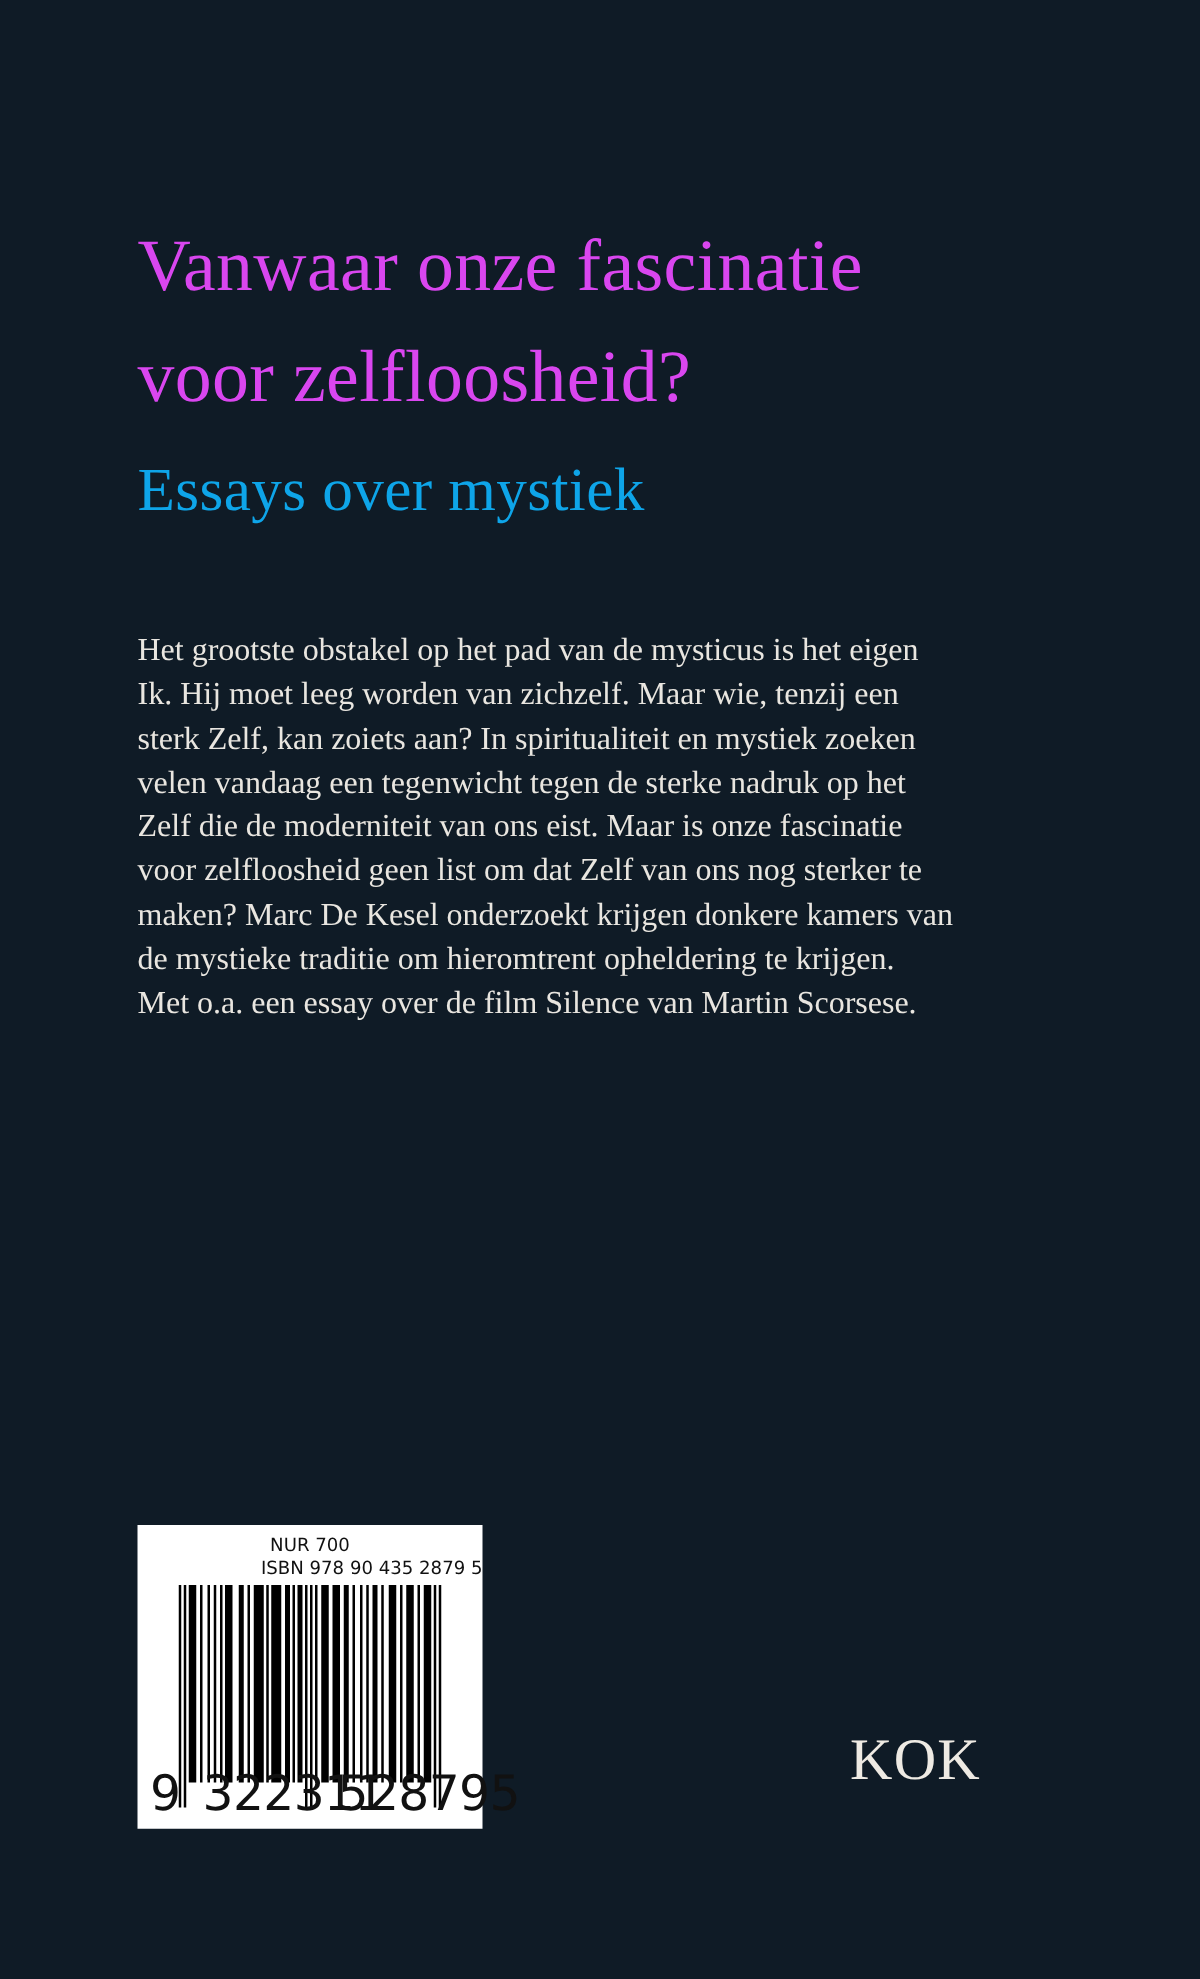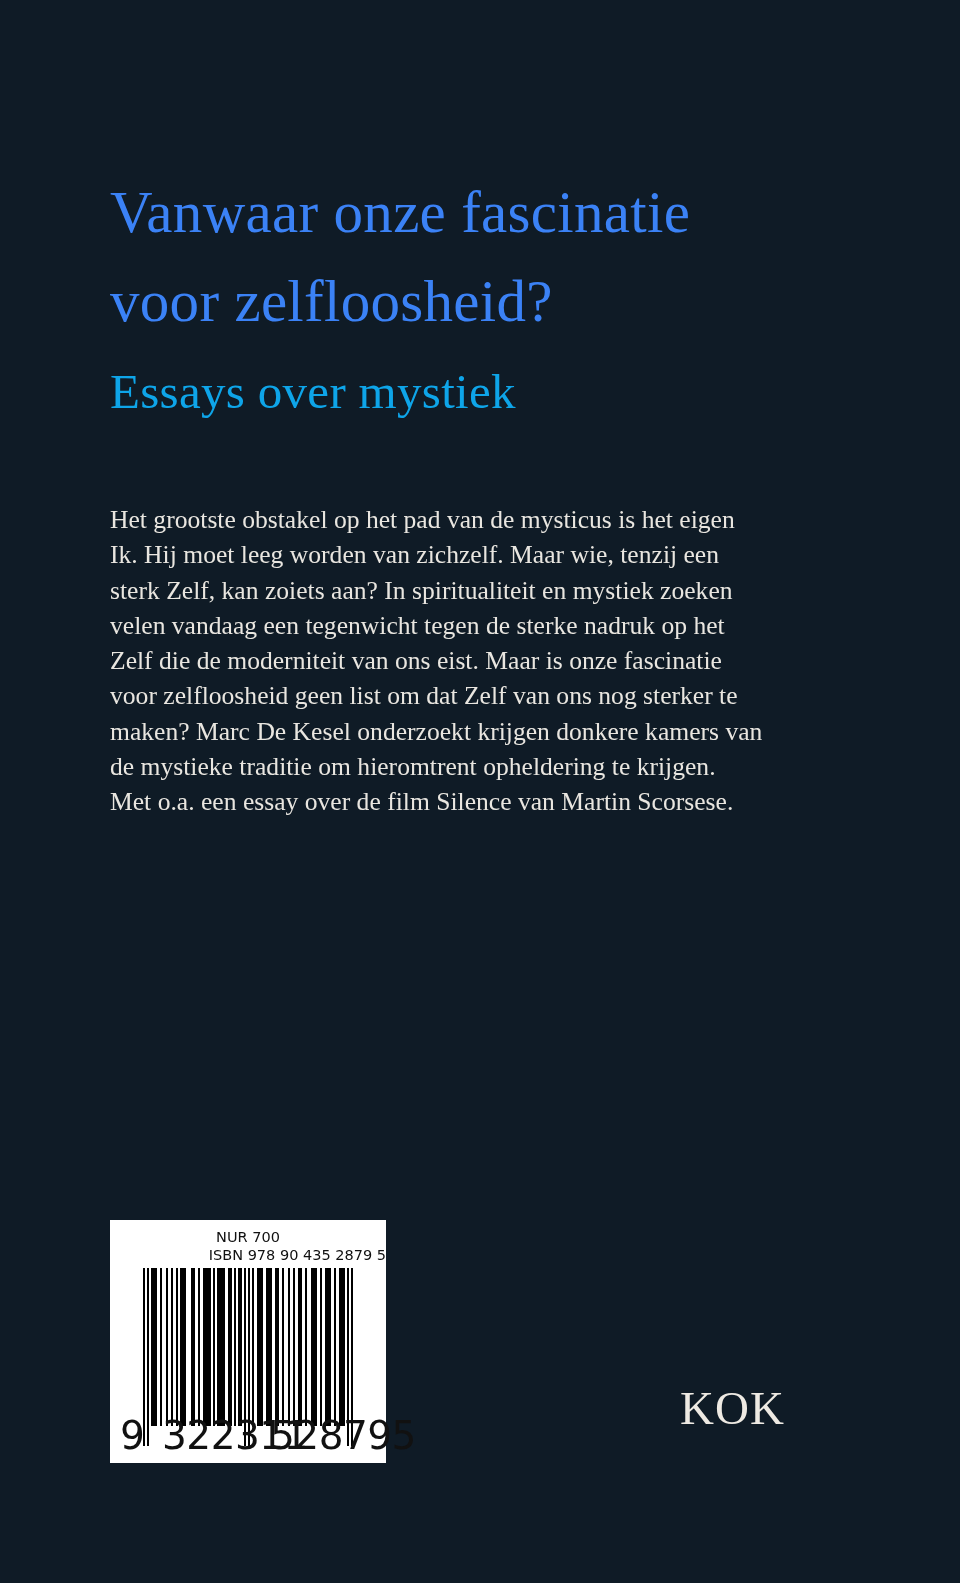--- a/index.html
+++ b/index.html
@@ -4,21 +4,21 @@
   <style>
     html, body { margin: 0; padding: 0; }
     body {
       width: 960px; height: 1583px;
       background: #0f1b26;
       position: relative; overflow: hidden;
       font-family: "DejaVu Serif", "Liberation Serif", serif;
     }
     .title {
       position: absolute; left: 110px; top: 168px; width: 800px;
-      color: #3b82f6;
+      color: #d946ef;
       font-family: "Liberation Serif", serif;
       font-size: 59px; line-height: 89px; letter-spacing: 0.3px;
       margin: 0; font-weight: normal;
     }
     .title span { display: block; }
     .subtitle {
       position: absolute; left: 110px; top: 362px;
       color: #0ea5e9;
       font-family: "Liberation Serif", serif;
       font-size: 49px; line-height: 60px; margin: 0; font-weight: normal;

